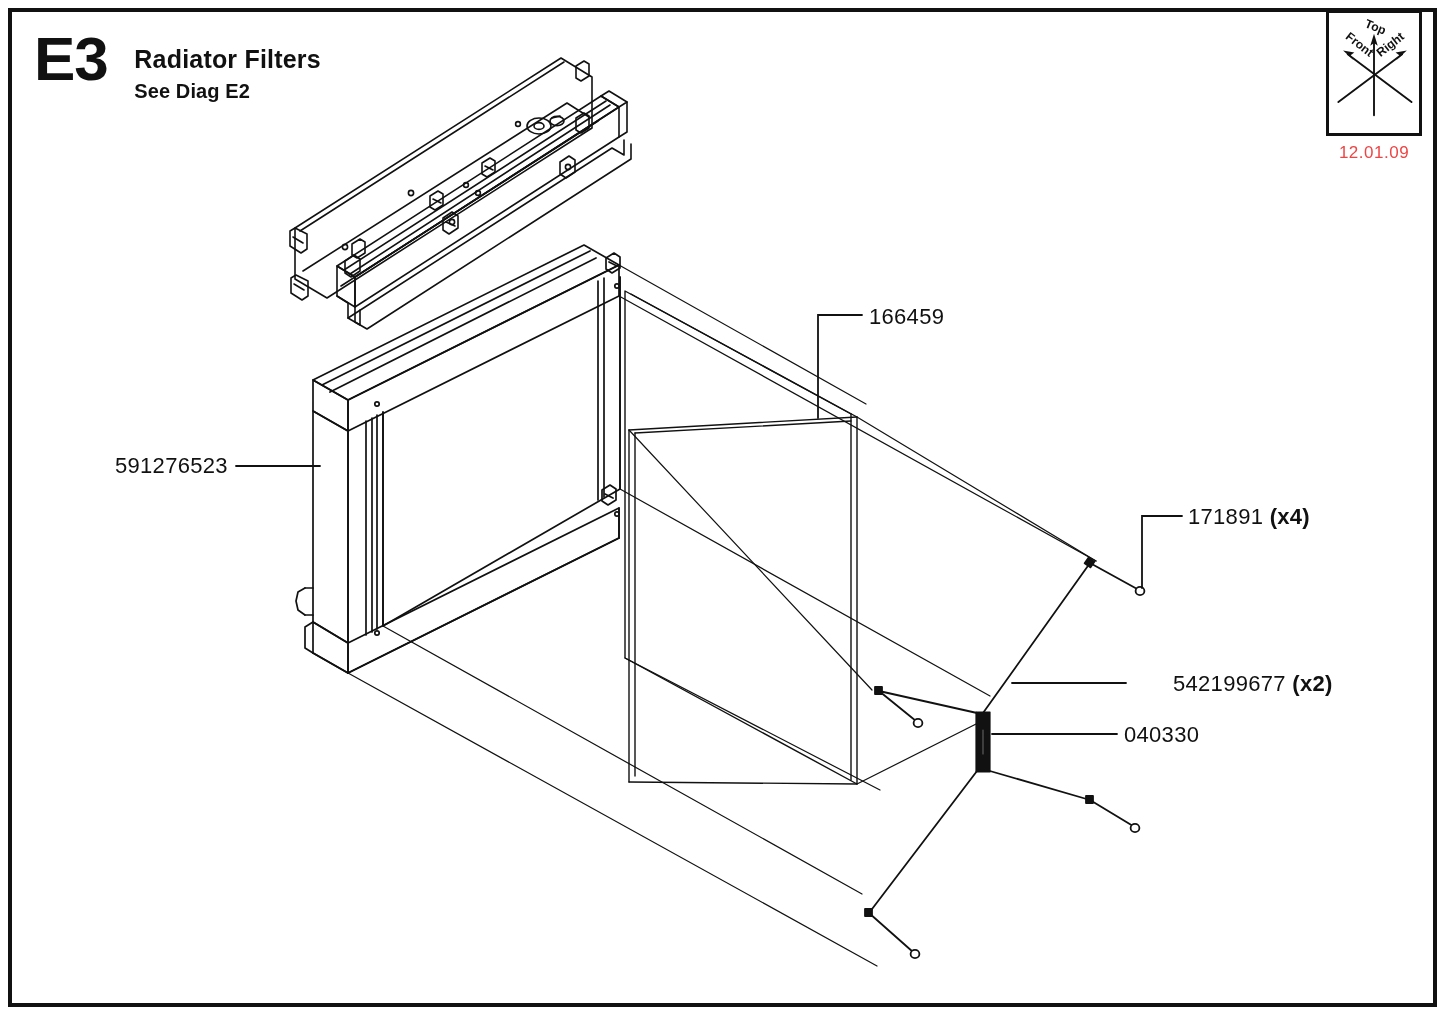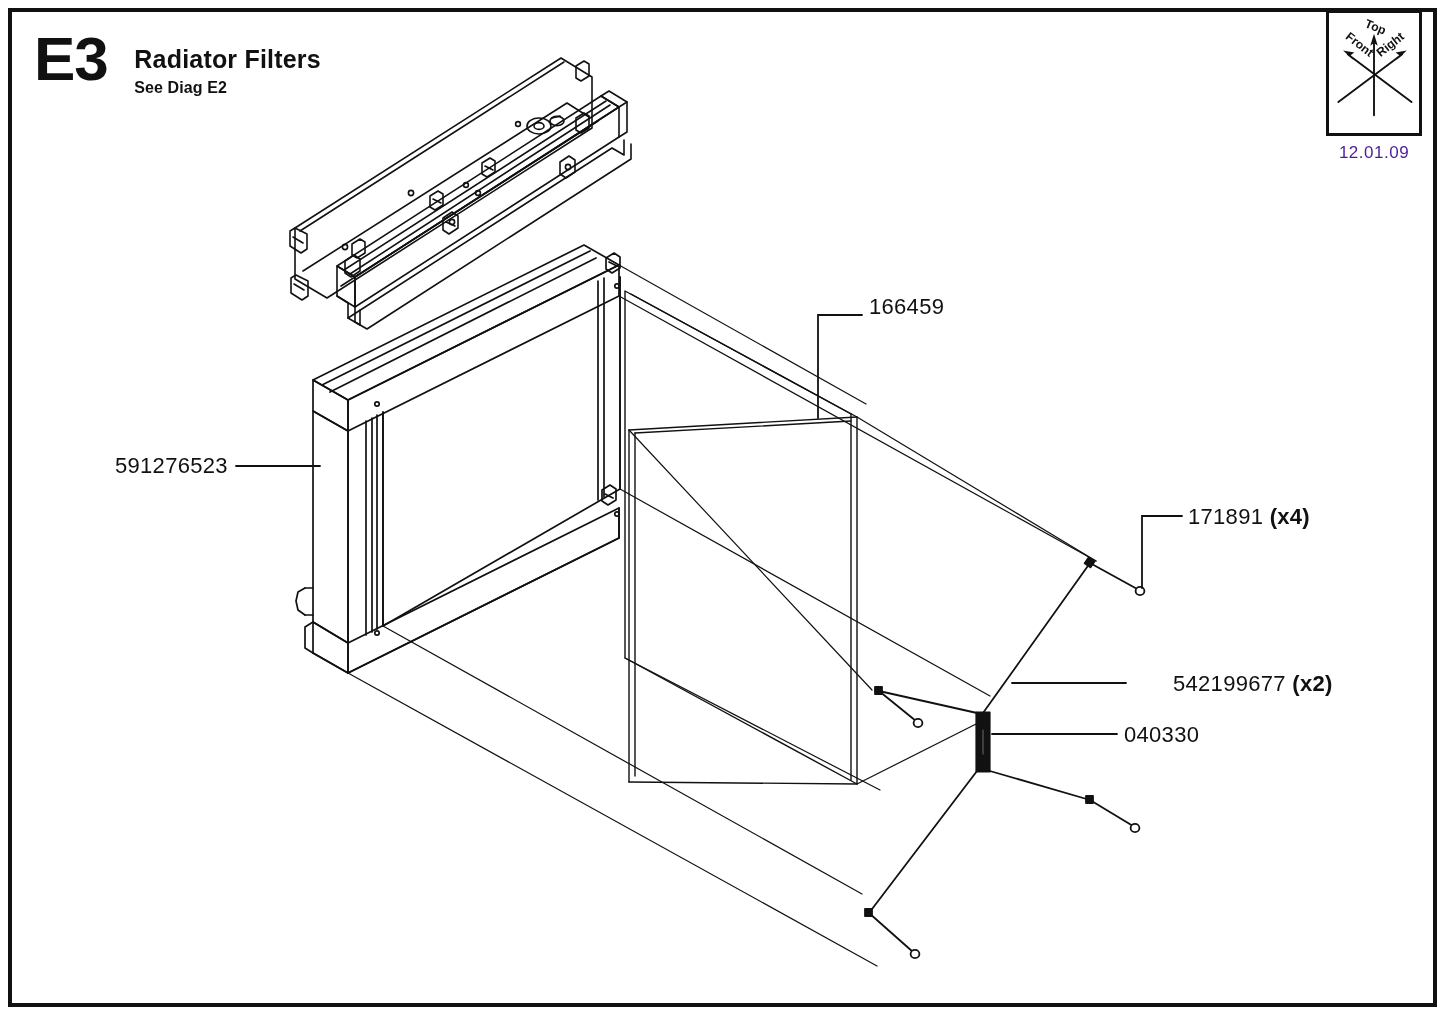--- a/index.html
+++ b/index.html
@@ -53,21 +53,21 @@
     padding-top: 16px;
   }
   #diagram-title {
     font-size: 25px;
     font-weight: bold;
     color: #111111;
     line-height: 1.05;
     letter-spacing: 0.2px;
   }
   #diagram-subtitle {
-    font-size: 16px;
+    font-size: 20px;
     font-weight: bold;
     color: #111111;
     line-height: 1.3;
     margin-top: 6px;
     letter-spacing: 0.1px;
   }
   
   #orientation-block {
     position: absolute;
     left: 1326px;
@@ -78,21 +78,21 @@
     width: 96px;
     height: 126px;
     border: 3px solid #111111;
     box-sizing: border-box;
     background: #ffffff;
   }
   #drawing-date {
     margin-top: 7px;
     text-align: center;
     font-size: 17px;
-    color: #4c1d95;
+    color: #ef4444;
     letter-spacing: 0.5px;
     font-family: "Liberation Sans", sans-serif;
   }
   
   .part-label {
     position: absolute;
     font-size: 22px;
     color: #111111;
     white-space: nowrap;
     letter-spacing: 0.3px;
@@ -337,21 +337,21 @@
         <text x="68" y="36" transform="rotate(-38 68 36)" text-anchor="middle" font-family="Liberation Sans, sans-serif" font-size="13" font-weight="bold" fill="#111111">Right</text>
       </svg>
     </div>
     <div id="drawing-date">12.01.09</div>
   </div>
 
   <div class="part-label" style="left:115px; top:455px;">
     <span>591276523</span><span class="qty"></span>
   </div>
 
-  <div class="part-label" style="left:869px; top:296px;">
+  <div class="part-label" style="left:869px; top:306px;">
     <span>166459</span><span class="qty"></span>
   </div>
 
   <div class="part-label" style="left:1188px; top:506px;">
     <span>171891</span>&nbsp;<span class="qty">(x4)</span>
   </div>
 
   <div class="part-label" style="left:1133px; top:673px;margin-left:40px;">
     <span>542199677</span>&nbsp;<span class="qty">(x2)</span>
   </div>

